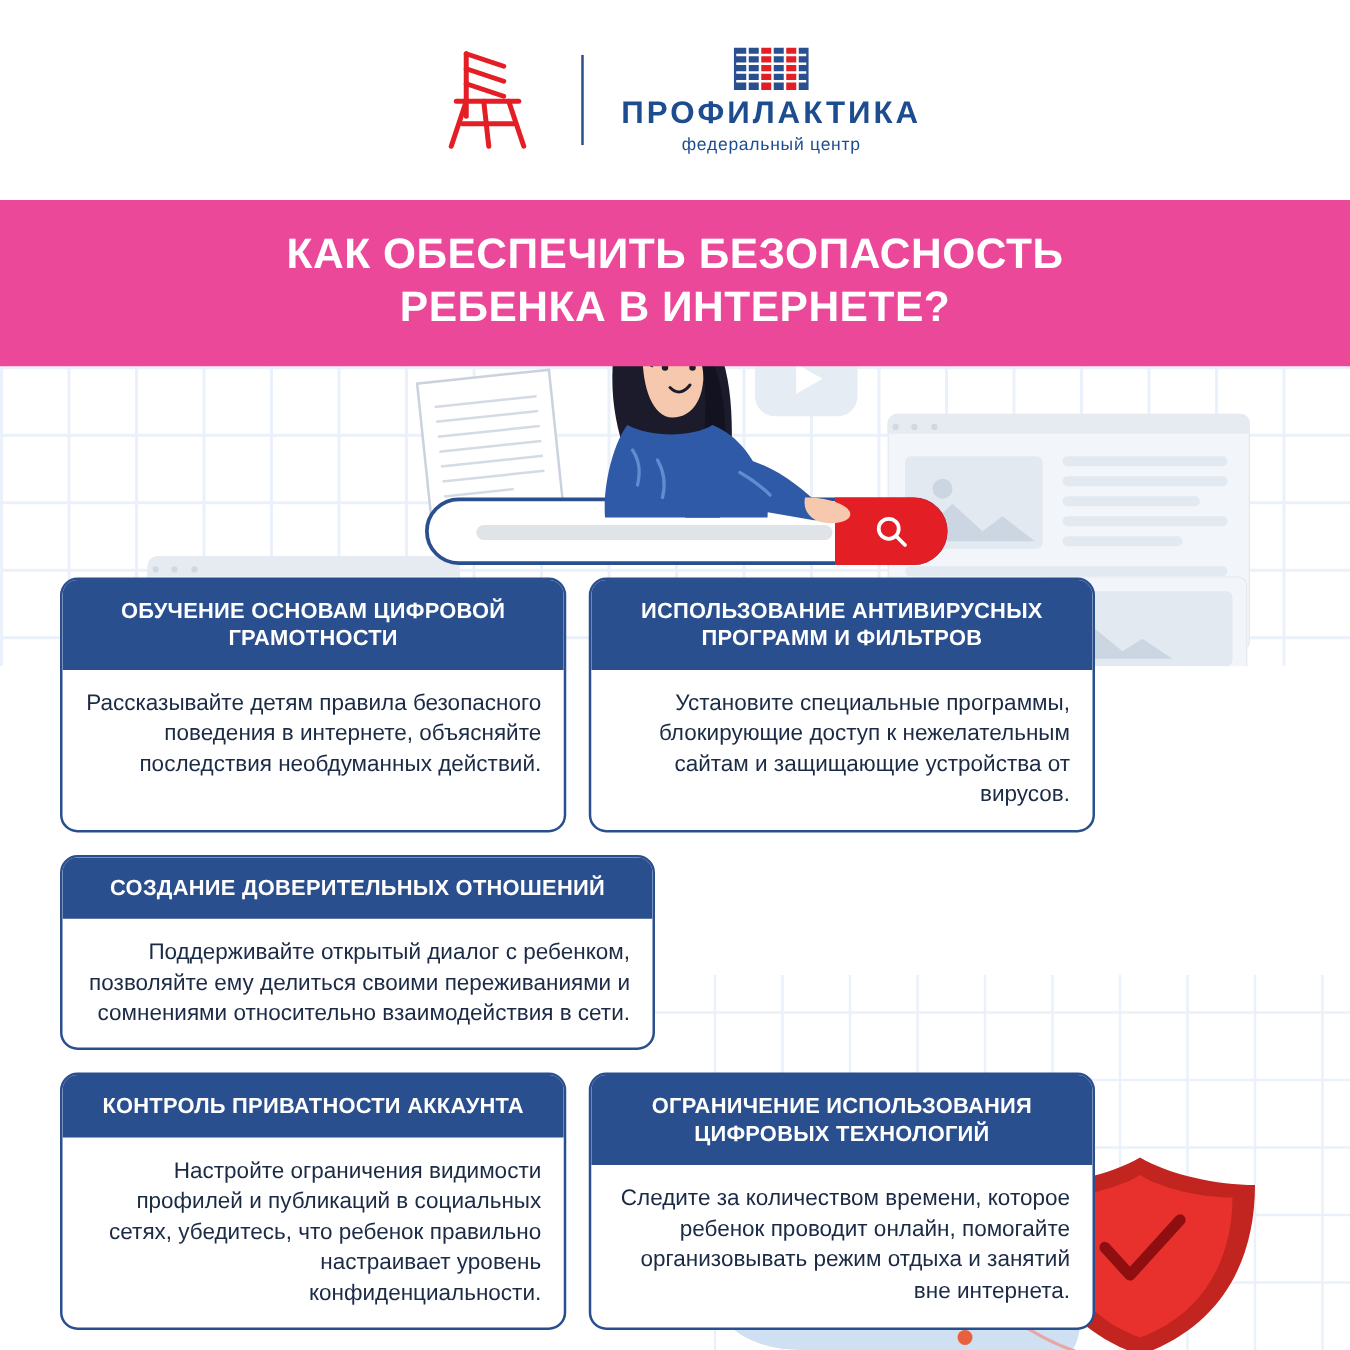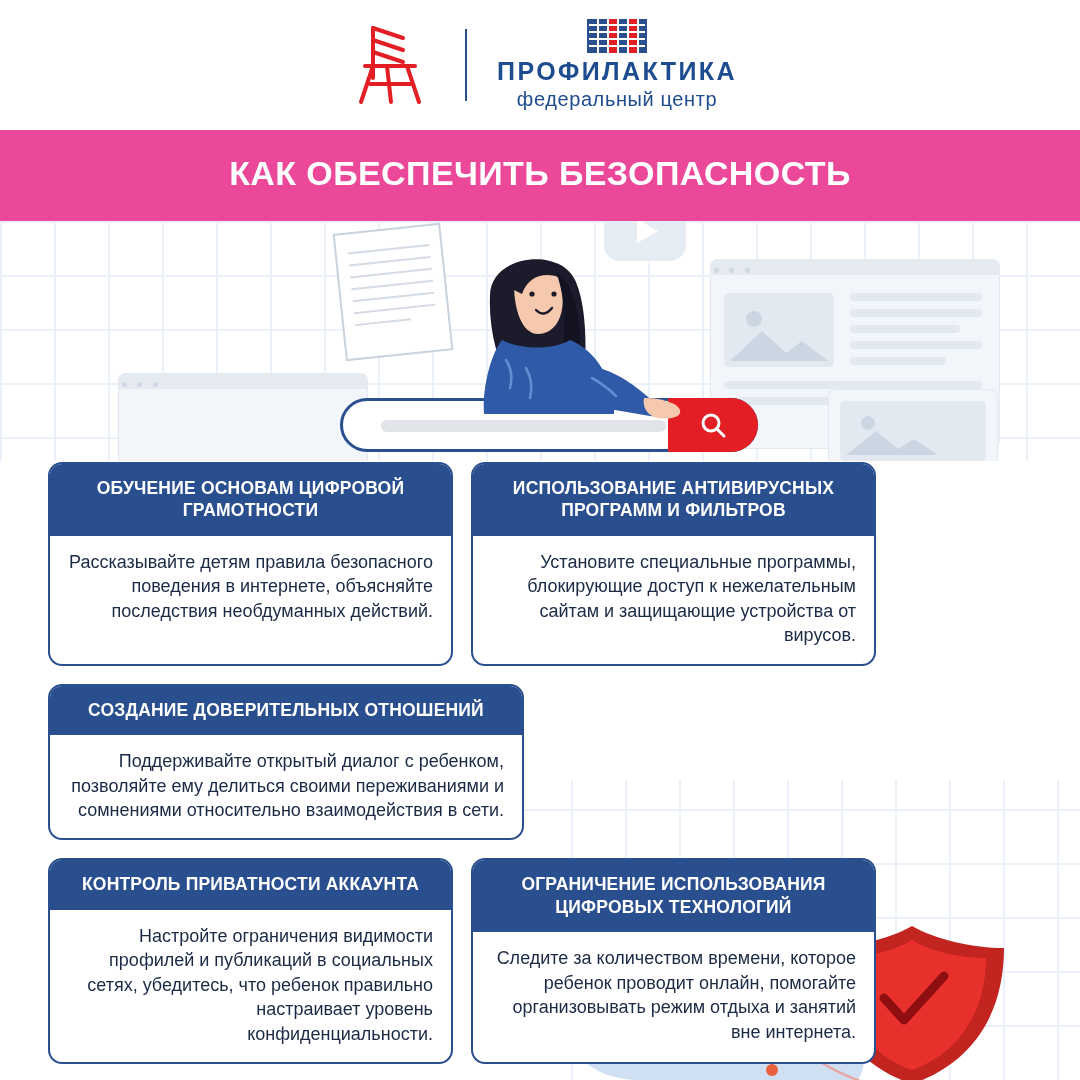--- a/index.html
+++ b/index.html
@@ -10,21 +10,21 @@
     width: 1080px;
     height: 1080px;
     font-family: "Liberation Sans", sans-serif;
     background: #ffffff;
     overflow: hidden;
     position: relative;
   }
 
   
   .header {
-    height: 130px;
+    height: 160px;
     background: #ffffff;
     display: flex;
     align-items: center;
     justify-content: center;
     gap: 0px;
     position: relative;
     z-index: 5;
   }
   .logo-chair {
     width: 92px;
@@ -48,21 +48,21 @@
     margin-bottom: 6px;
   }
   .logo-title {
     font-size: 25px;
     font-weight: bold;
     color: #1d4c8f;
     letter-spacing: 2.4px;
     line-height: 1;
   }
   .logo-sub {
-    font-size: 20px;
+    font-size: 14px;
     color: #1d4c8f;
     letter-spacing: 0.6px;
     margin-top: 4px;
   }
 
   
   .title-bar {
     background: #ec4899;
     padding: 22px 40px 26px;
     text-align: center;
@@ -238,20 +238,21 @@
       </g>
     </svg>
     <div class="logo-title">ПРОФИЛАКТИКА</div>
     <div class="logo-sub">федеральный центр</div>
   </div>
 </div>
 
 <div class="title-bar">
   <h1>
     <span>КАК ОБЕСПЕЧИТЬ БЕЗОПАСНОСТЬ</span><br>
+    <span>РЕБЕНКА В ИНТЕРНЕТЕ?</span>
   </h1>
 </div>
 
 <div class="illustration">
   <div class="bg-grid"></div>
 
   <div class="win" style="left:118px; top:152px; width:250px; height:120px;">
     <div class="win-bar">
       <span class="dot"></span>
       <span class="dot"></span>

